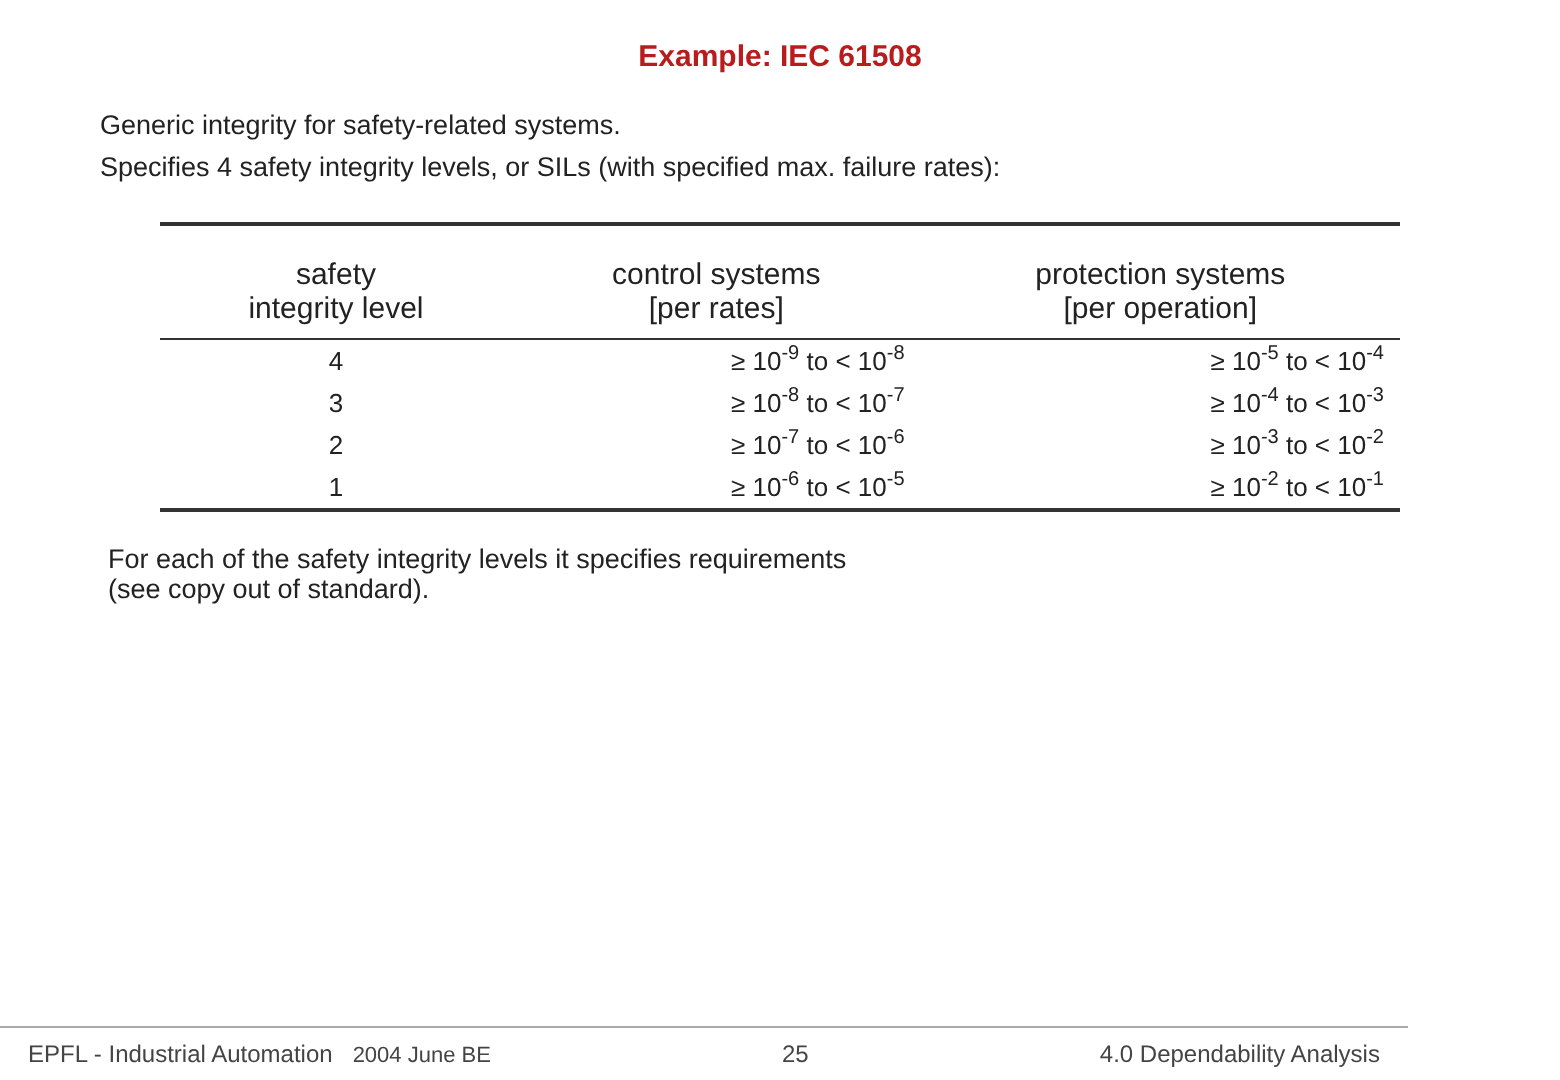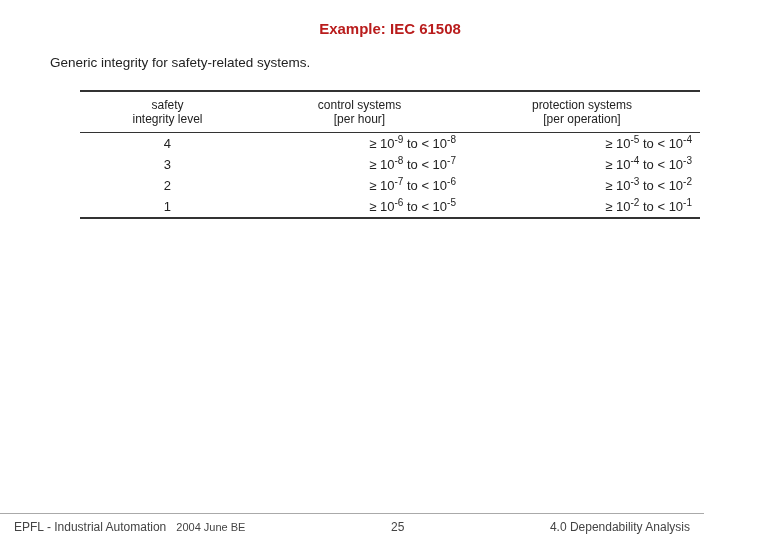--- a/index.html
+++ b/index.html
@@ -48,23 +48,23 @@
     .header-border {
       border-bottom: 1px solid #333;
     }
 
     .bottom-border {
       border-bottom: 2px solid #333;
     }
 
     th {
       font-weight: normal;
-      font-size: 12px;
+      font-size: 15px;
       text-align: center;
-      padding: 6px 8px 6px 8px;
+      padding: 16px 8px 6px 8px;
       vertical-align: bottom;
     }
 
     td {
       font-size: 13px;
       text-align: right;
       padding: 3px 8px;
       vertical-align: baseline;
     }
 
@@ -103,32 +103,33 @@
       text-align: center;
     }
   </style>
 </head>
 <body>
 
 <div class="page-content">
   <div class="title">Example: IEC 61508</div>
 
   <div class="subtitle">Generic integrity for safety-related systems.</div>
+  <div class="subtitle">Specifies 4 safety integrity levels, or SILs (with specified max. failure rates):</div>
 
   <div class="table-container">
     <table>
       <thead>
         <tr class="top-border">
           <th>
             <span>safety</span><br>
             <span>integrity level</span>
           </th>
           <th>
             <span>control systems</span><br>
-            <span>[per hour]</span>
+            <span>[per rates]</span>
           </th>
           <th>
             <span>protection systems</span><br>
             <span>[per operation]</span>
           </th>
         </tr>
         <tr class="header-border">
             <td colspan="3" style="padding:0;height:0;"></td>
           </tr>
       </thead>
@@ -150,20 +151,24 @@
           </tr>
           <tr class="bottom-border">
             <td class="sil">1</td>
             <td>≥ 10<sup class="sup-text">-6</sup> to &lt; 10<sup class="sup-text">-5</sup></td>
             <td>≥ 10<sup class="sup-text">-2</sup> to &lt; 10<sup class="sup-text">-1</sup></td>
           </tr>
         </tbody>
     </table>
   </div>
 
+  <div class="footer-text">
+    <div>For each of the safety integrity levels it specifies requirements</div>
+    <div>(see copy out of standard).</div>
+  </div>
 </div>
 
 <div class="bottom-bar">
   <span>
     <span>EPFL - Industrial Automation</span>&nbsp;&nbsp;&nbsp;<span style="font-size:11px;">2004 June BE</span>
   </span>
   <span class="page-number">25</span>
   <span>4.0 Dependability Analysis</span>
 </div>
 

